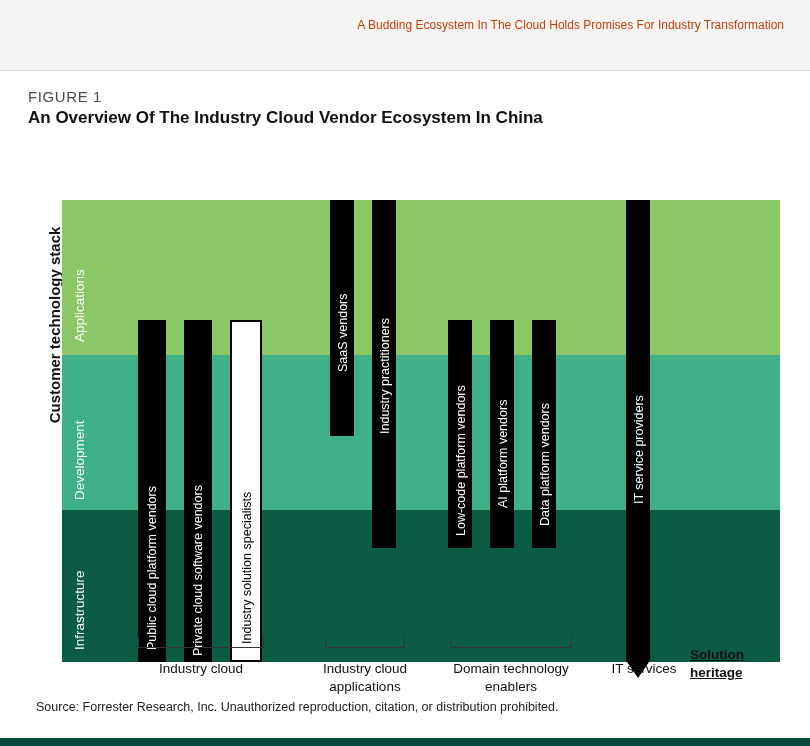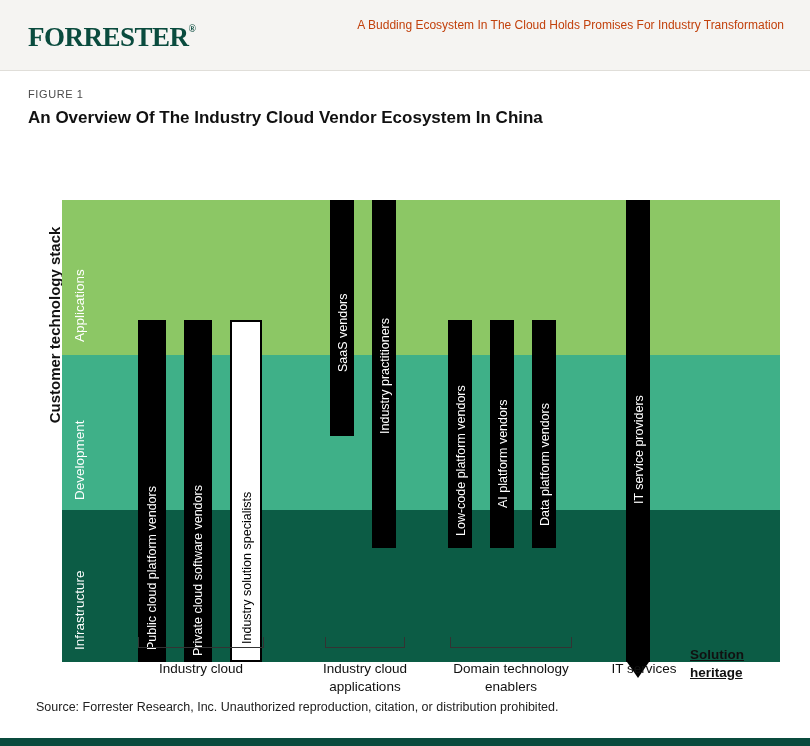--- a/index.html
+++ b/index.html
@@ -56,21 +56,21 @@
     color: #c2410c;
     line-height: 1.5;
     margin-top: 2px;
   }
 
   
   .figure-label {
     position: absolute;
     left: 28px;
     top: 88px;
-    font-size: 11px;
+    font-size: 15px;
     letter-spacing: 0.6px;
     color: #4a4a4a;
   }
   .figure-title {
     position: absolute;
     left: 28px;
     top: 108px;
     font-size: 17px;
     font-weight: bold;
     color: #111111;
@@ -185,23 +185,20 @@
     top: 738px;
     width: 810px;
     height: 8px;
     background: #0a4b3e;
   }
 </style>
 </head>
 <body>
 
 <div class="header">
-  <div class="logo">
-    <span>FORRESTER</span><span class="reg">®</span>
-  </div>
   <div class="header-titles">
     <div class="header-subtitle">A Budding Ecosystem In The Cloud Holds Promises For Industry Transformation</div>
   </div>
 </div>
 
 <div class="figure-label">FIGURE 1</div>
 <div class="figure-title">An Overview Of The Industry Cloud Vendor Ecosystem In China</div>
 
 <div class="chart">
 

